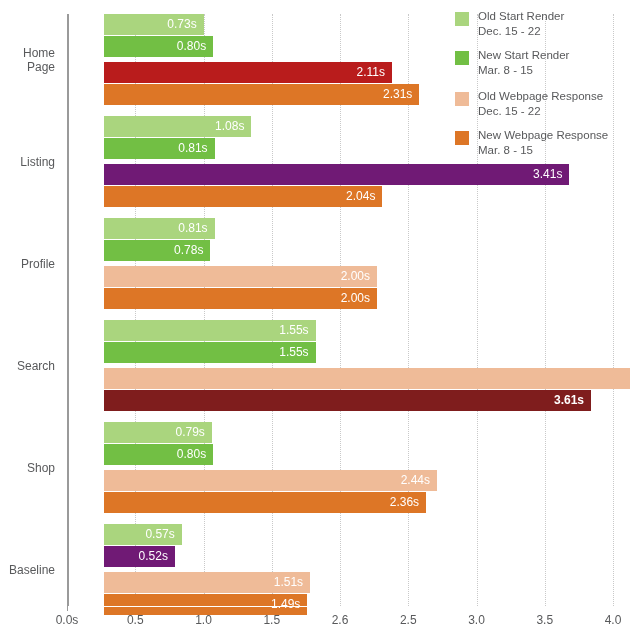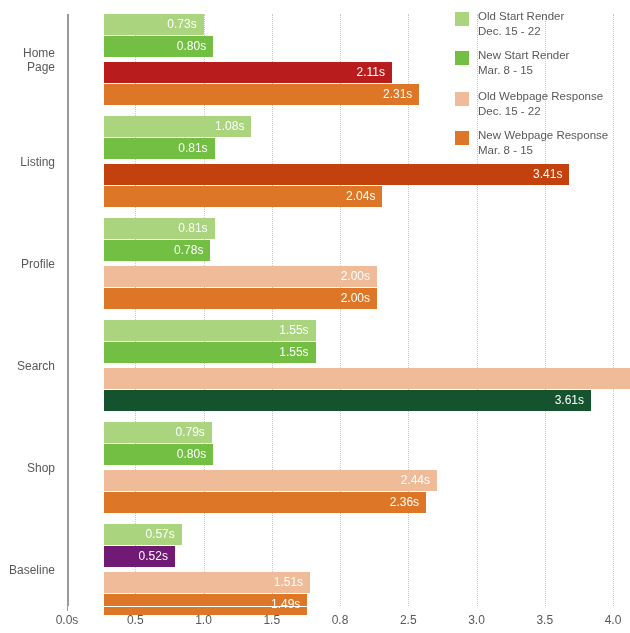--- a/index.html
+++ b/index.html
@@ -196,21 +196,21 @@
             <div class="bar" title="Old Start Render — Listing: 1.08s" style="width: 147.42px; background: rgb(170, 213, 126);">
               <span class="bar-value">1.08s</span>
             </div>
           </div>
           <div class="bar-row" style="top: 22px; width: 100%;">
             <div class="bar" title="New Start Render — Listing: 0.81s" style="width: 110.565px; background: rgb(114, 191, 68);">
               <span class="bar-value">0.81s</span>
             </div>
           </div>
           <div class="bar-row" style="top: 48px; width: 100%;">
-            <div class="bar" title="Old Webpage Response — Listing: 3.41s" style="width: 465.465px; background: #c2410c;">
+            <div class="bar" title="Old Webpage Response — Listing: 3.41s" style="width: 465.465px; background: #701a75;">
               <span class="bar-value">3.41s</span>
             </div>
           </div>
           <div class="bar-row" style="top: 70px; width: 100%;">
             <div class="bar" title="New Webpage Response — Listing: 2.04s" style="width: 278.46px; background: rgb(221, 118, 38);">
               <span class="bar-value">2.04s</span>
             </div>
           </div>
         </div>
         <div class="group" style="top: 204px; height: 91px;">
@@ -245,21 +245,21 @@
             <div class="bar" title="New Start Render — Search: 1.55s" style="width: 211.575px; background: rgb(114, 191, 68);">
               <span class="bar-value">1.55s</span>
             </div>
           </div>
           <div class="bar-row" style="top: 48px; width: 100%;">
             <div class="bar" title="Old Webpage Response — Search: 3.65s" style="width: 597px; background: rgb(239, 187, 152);">
               <span class="bar-value">3.65s</span>
             </div>
           </div>
           <div class="bar-row" style="top: 70px; width: 100%;">
-            <div class="bar" title="New Webpage Response — Search: 3.61s" style="width: 487px; background: #14532d;">
+            <div class="bar" title="New Webpage Response — Search: 3.61s" style="width: 487px; background: #7f1d1d; font-weight: bold;">
               <span class="bar-value">3.61s</span>
             </div>
           </div>
         </div>
         <div class="group" style="top: 408px; height: 91px;">
           <div class="bar-row" style="top: 0px; width: 100%;">
             <div class="bar" title="Old Start Render — Shop: 0.79s" style="width: 107.835px; background: rgb(170, 213, 126);">
               <span class="bar-value">0.79s</span>
             </div>
           </div>
@@ -318,21 +318,21 @@
       <div class="cat-label" style="top: 460.5px; left: 0px; right: auto; width: 55px;">Shop</div>
       <div class="cat-label" style="top: 562.5px; left: 0px; right: auto; width: 55px;">Baseline</div>
     </div>
 
   <div id="xticks">
       <div class="xtick-mark" style="left: 67px;"></div>
       <div class="xtick-label" style="left: 67px;">0.0s</div>
       <div class="xtick-label" style="left: 135.25px;">0.5</div>
       <div class="xtick-label" style="left: 203.5px;">1.0</div>
       <div class="xtick-label" style="left: 271.75px;">1.5</div>
-      <div class="xtick-label" style="left: 340px;">0.8</div>
+      <div class="xtick-label" style="left: 340px;">2.6</div>
       <div class="xtick-label" style="left: 408.25px;">2.5</div>
       <div class="xtick-label" style="left: 476.5px;">3.0</div>
       <div class="xtick-label" style="left: 544.75px;">3.5</div>
       <div class="xtick-label" style="left: 613px;">4.0</div>
     </div>
 
   <div id="legend">
       <div class="legend-item">
         <span class="legend-swatch" style="background: rgb(170, 213, 126);"></span>
         <span class="legend-text">

